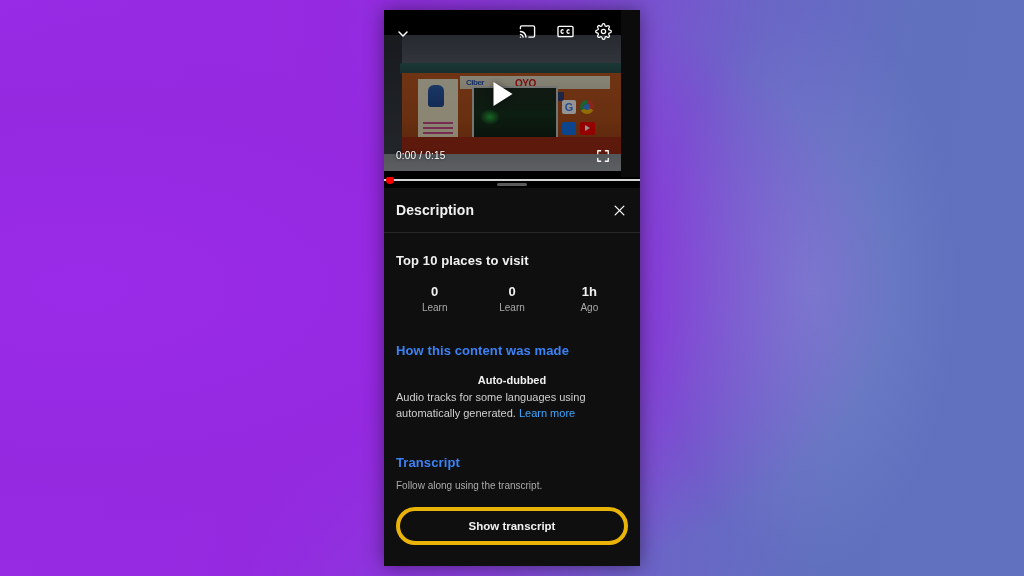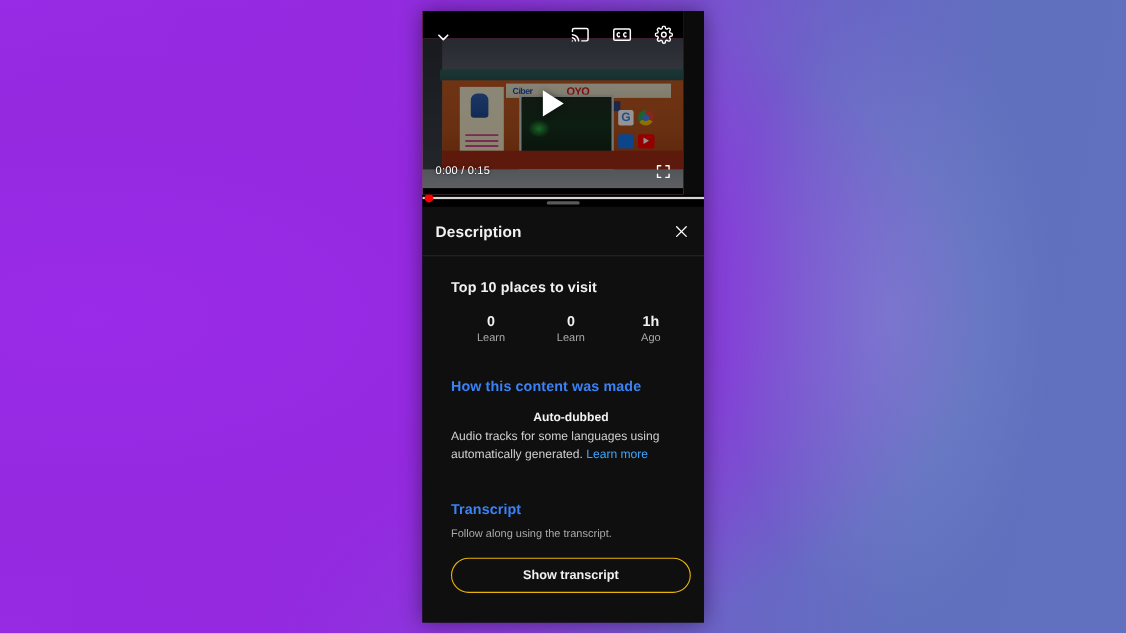--- a/index.html
+++ b/index.html
@@ -254,21 +254,21 @@
   }
   .close-x {
     position: absolute;
     right: 10px; top: 50%;
     transform: translateY(-50%);
     width: 22px; height: 22px;
     display: flex; align-items: center; justify-content: center;
     cursor: pointer;
   }
 
-  .sheet-body { padding: 0 12px; margin-left: 14px; }
+  .sheet-body { padding: 0 12px; }
 
   .video-title {
     font-size: 13px;
     font-weight: bold;
     color: #f1f1f1;
     margin-top: 20px;
     letter-spacing: .1px;
   }
 
   .stats-row {
@@ -324,21 +324,21 @@
     color: #aaaaaa;
     margin-top: 10px;
   }
 
   .pill-button {
     display: block;
     width: 100%;
     box-sizing: border-box;
     margin-top: 16px;
     padding: 9px 0;
-    border: 1px solid #eab308;
+    border: 4px solid #eab308;
     border-radius: 20px;
     background: transparent;
     color: #f1f1f1;
     font-size: 11.5px;
     font-weight: bold;
     font-family: "Liberation Sans", sans-serif;
     cursor: pointer;
     text-align: center;
   }
 </style>

